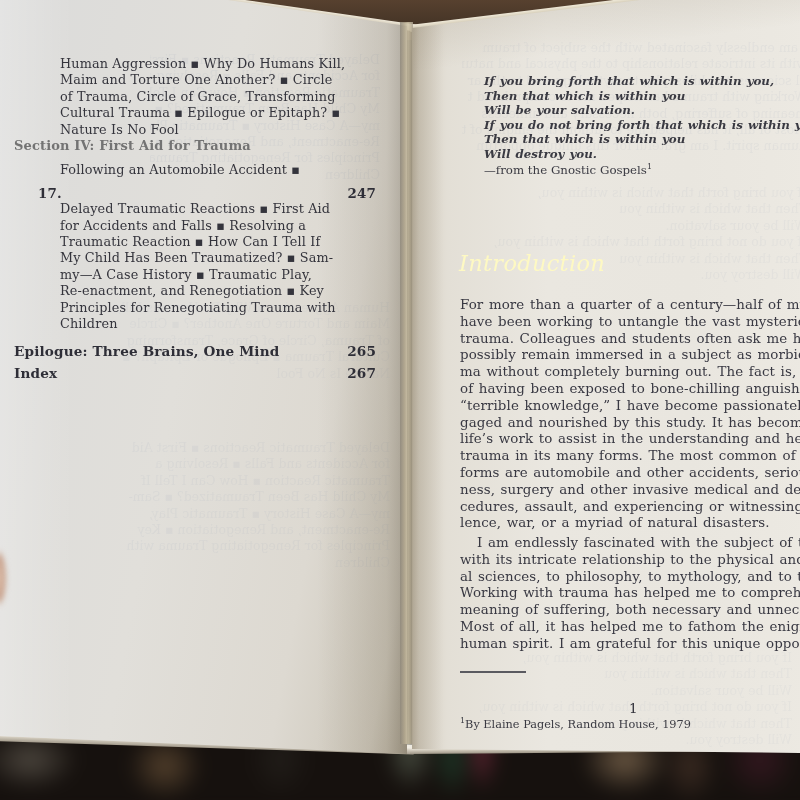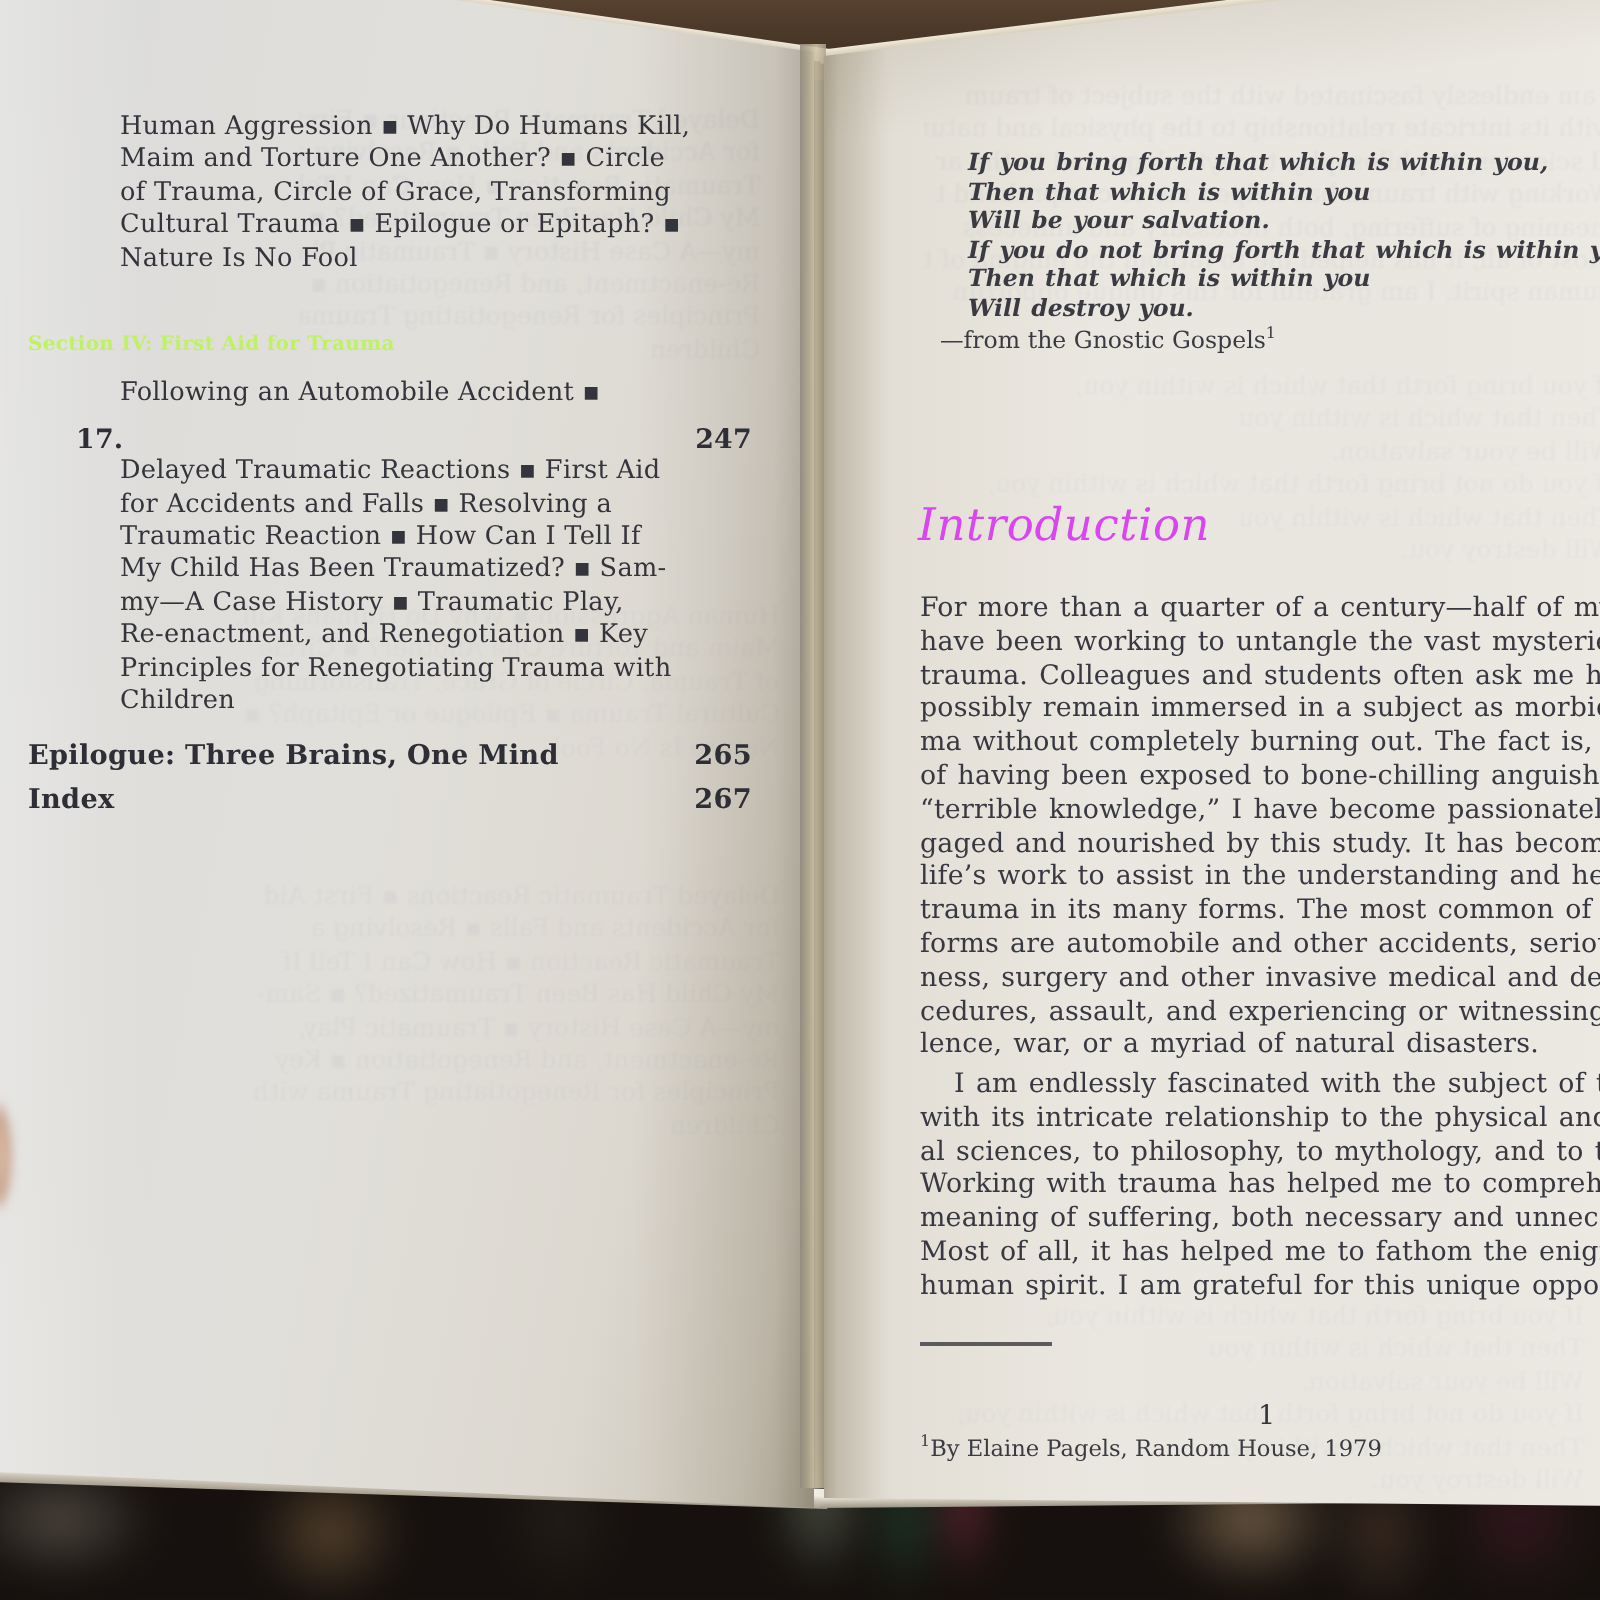--- a/index.html
+++ b/index.html
@@ -65,40 +65,40 @@
   .ghost{position:absolute;transform:scaleX(-1);color:#8d9ab2;opacity:.10;
     filter:blur(.6px);font-size:12.5px;line-height:16.4px;pointer-events:none;
     white-space:nowrap;overflow:hidden;}
   .ghost .tline{white-space:nowrap;}
 
   
   .left-content{position:absolute;z-index:4;left:14px;top:56px;width:362px;
     color:#34343c;font-size:12.8px;line-height:16.4px;letter-spacing:.15px;}
   .left-content .tline{white-space:nowrap;overflow:hidden;}
   .toc-sub{padding-left:46px;}
-  .sec-header{margin-top:27px;font-weight:700;font-size:10px;color:#bef264;}
+  .sec-header{margin-top:0;font-weight:700;font-size:13px;color:#737373;}
   .entry{margin-top:8px;}
   .entry-17{margin-top:6px;}
   .erow{display:flex;padding-left:24px;font-weight:700;font-size:13.4px;color:#2e2e37;}
   .erow .num{width:22px;flex:none;}
   .erow .pg{margin-left:auto;}
   .backmatter{margin-top:10px;text-align:center;}
   .bm-row{display:flex;font-weight:700;font-size:13.6px;color:#2e2e37;}
   .bm-row + .bm-row{margin-top:6px;}
   .bm-row .pg{margin-left:auto;}
 
   
   .right-content{position:absolute;z-index:4;left:407px;top:0;width:403px;height:760px;}
   .epigraph{position:absolute;left:77px;top:74px;font-weight:700;font-style:italic;
     font-size:11.8px;line-height:14.6px;color:#3a3a42;word-spacing:1px;}
   .epigraph .tline{white-space:nowrap;}
-  .attribution{position:absolute;left:63px;top:162px;font-size:11.8px;color:#3a3a42;}
+  .attribution{position:absolute;left:77px;top:162px;font-size:11.8px;color:#3a3a42;}
   .attribution sup{font-size:8px;vertical-align:super;}
   .intro-heading{position:absolute;left:52px;top:250px;font-style:italic;
-    font-size:22.5px;color:#d946ef;letter-spacing:.3px;text-align:center;}
+    font-size:22.5px;color:#fef9c3;letter-spacing:.3px;text-align:center;}
   .body-para{position:absolute;left:53px;font-size:13.4px;line-height:16.8px;
     color:#383842;word-spacing:1.2px;letter-spacing:.1px;}
   .para-1{top:297px;}
   .para-2{top:535px;}
   .body-para .tline{white-space:nowrap;}
   .para-2 .tline:first-child{padding-left:17px;}
   .fn-rule{position:absolute;left:53px;top:671px;width:66px;height:1.5px;background:#5a5a60;}
   .footnote{position:absolute;left:53px;top:716px;font-size:11.3px;color:#3a3a42;}
   .footnote sup{font-size:8px;vertical-align:super;}
   .folio{position:absolute;left:222px;top:700px;font-size:13.5px;color:#34343c;}

